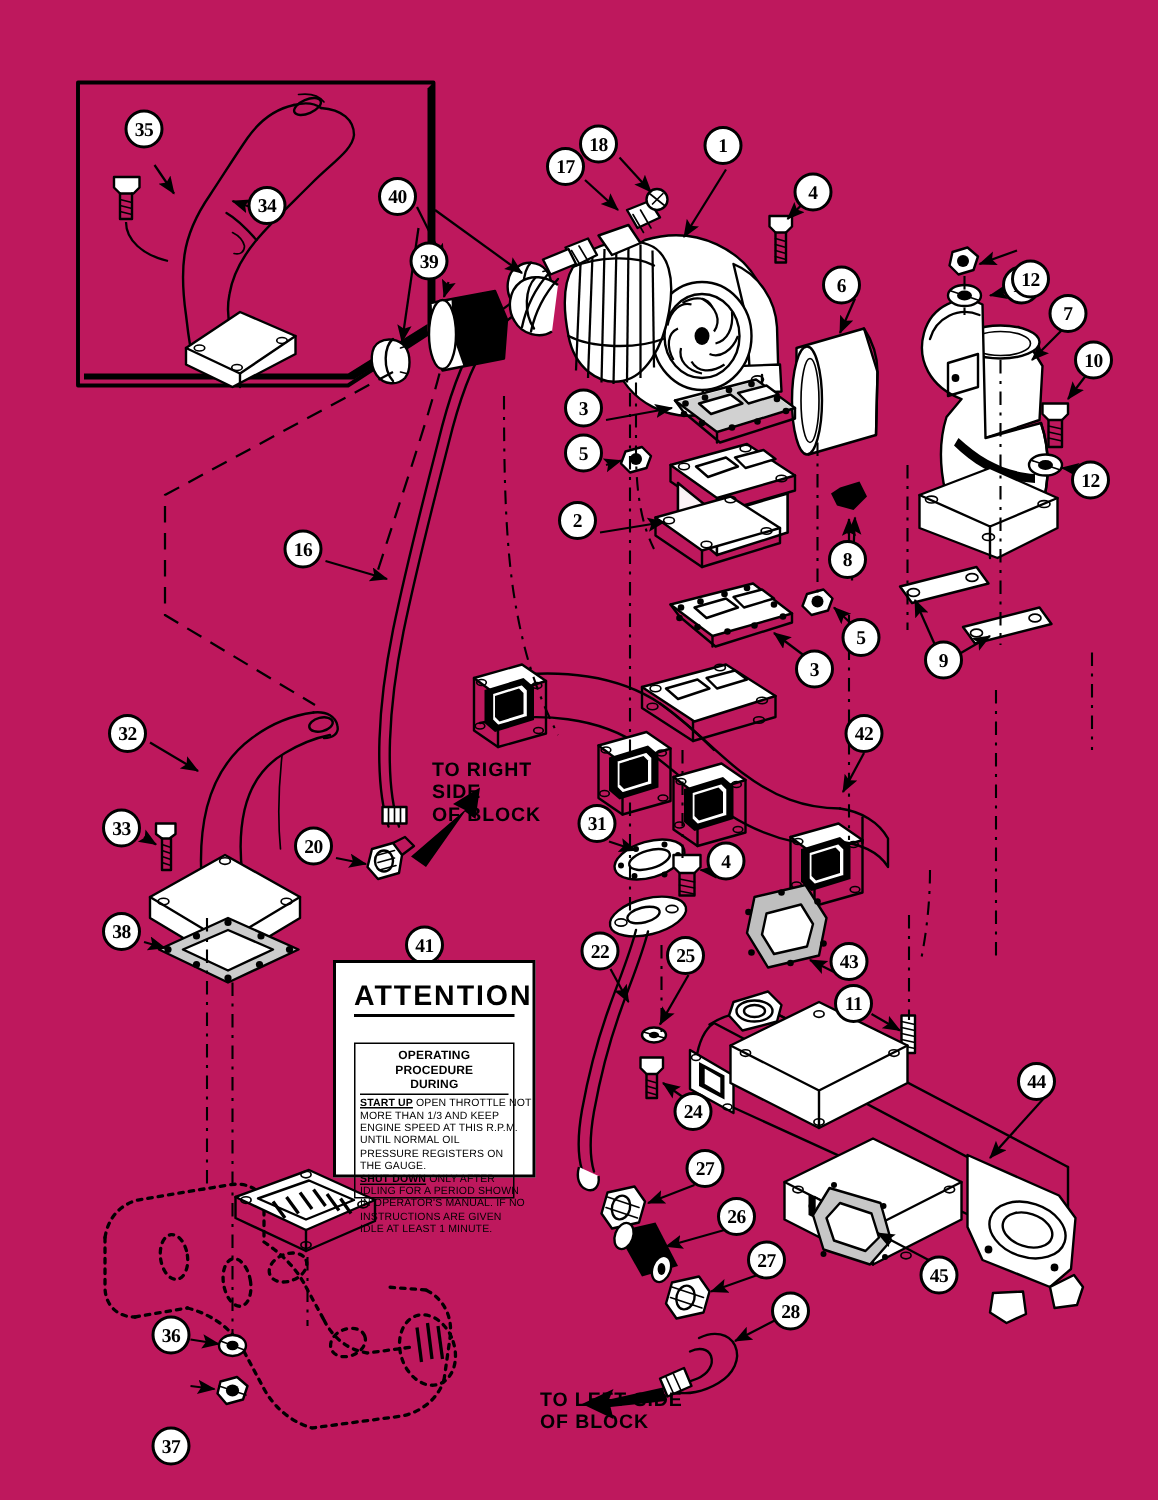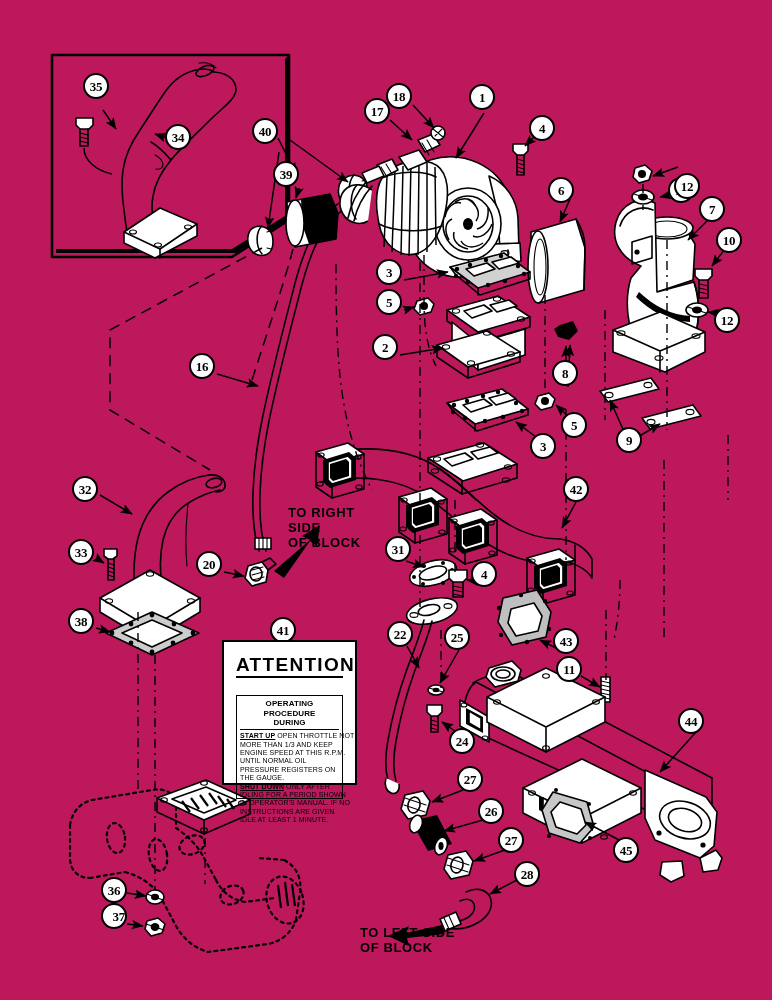--- a/index.html
+++ b/index.html
@@ -845,21 +845,21 @@
       </div>
       <div class="callout" style="left: 613px; top: 837px;">
         <span>45</span>
       </div>
       <div class="callout" style="left: 514px; top: 861px; text-align: center;">
         <span>28</span>
       </div>
       <div class="callout" style="left: 101px; top: 877px;">
         <span>36</span>
       </div>
-      <div class="callout" style="left: 101px; top: 903px; justify-content: flex-end;">
+      <div class="callout" style="left: 101px; top: 951px;">
         <span>37</span>
       </div>
     </div>
 
   <div class="dirtext" style="left:272px;top:505px;">TO RIGHT
 SIDE
 OF BLOCK</div>
 
   <div class="dirtext" style="left:344px;top:925px;">TO LEFT SIDE
 OF BLOCK</div>

